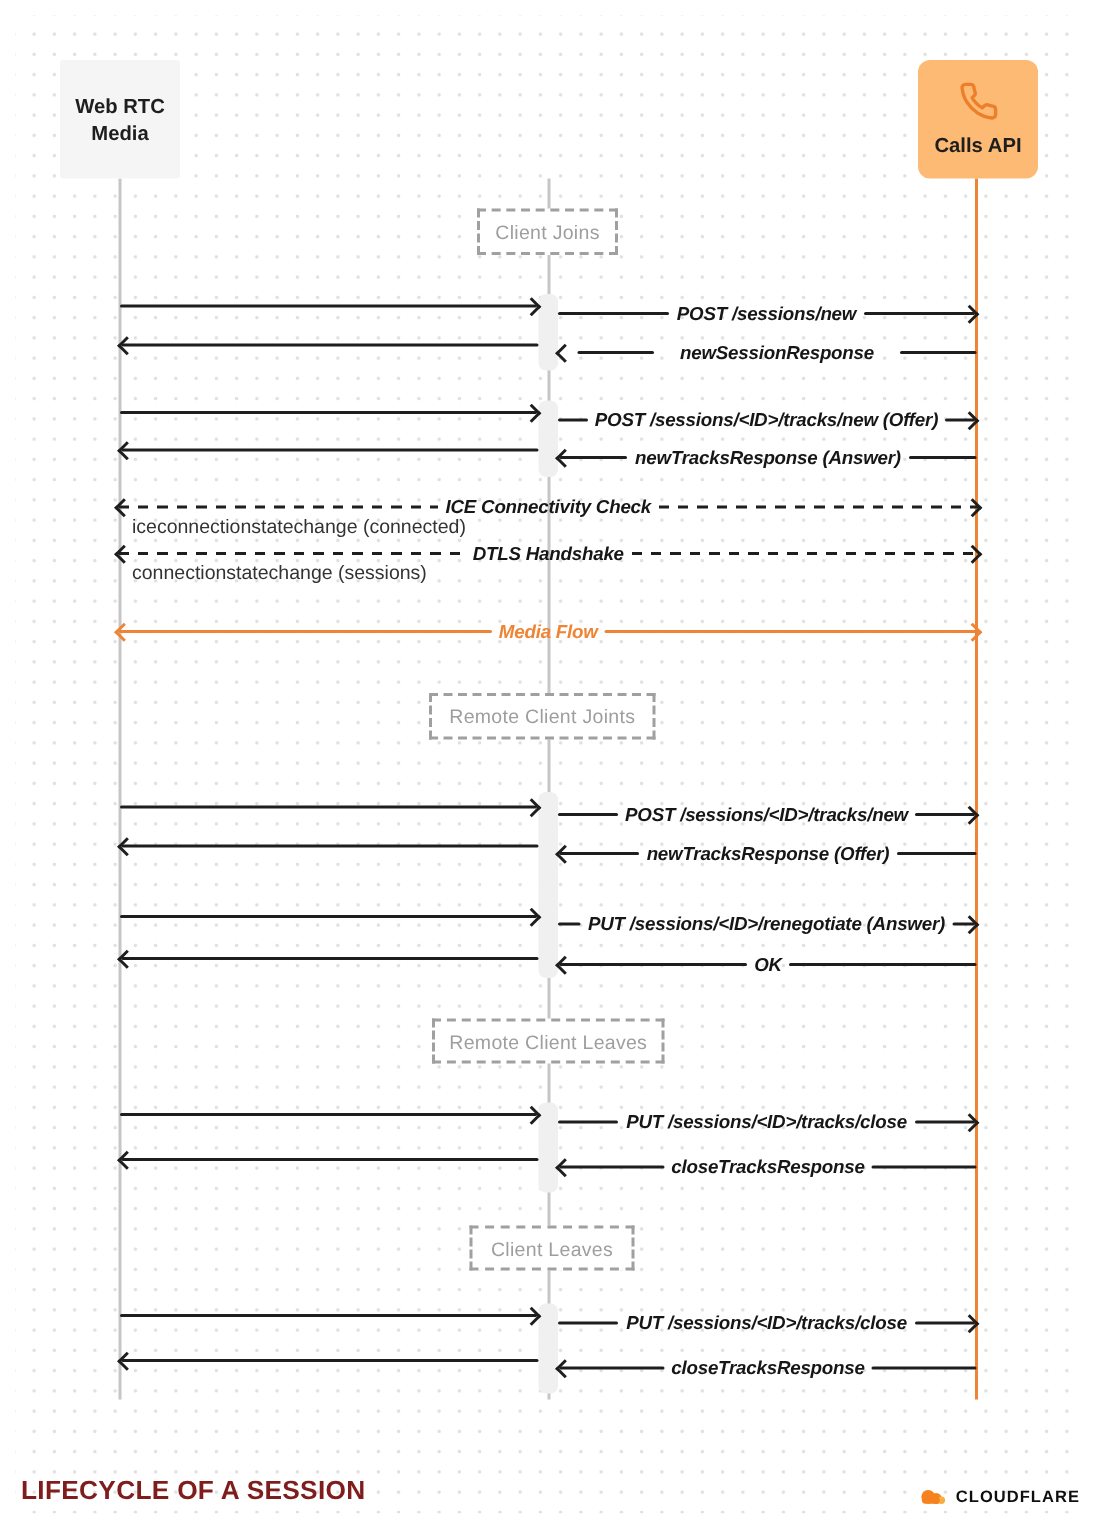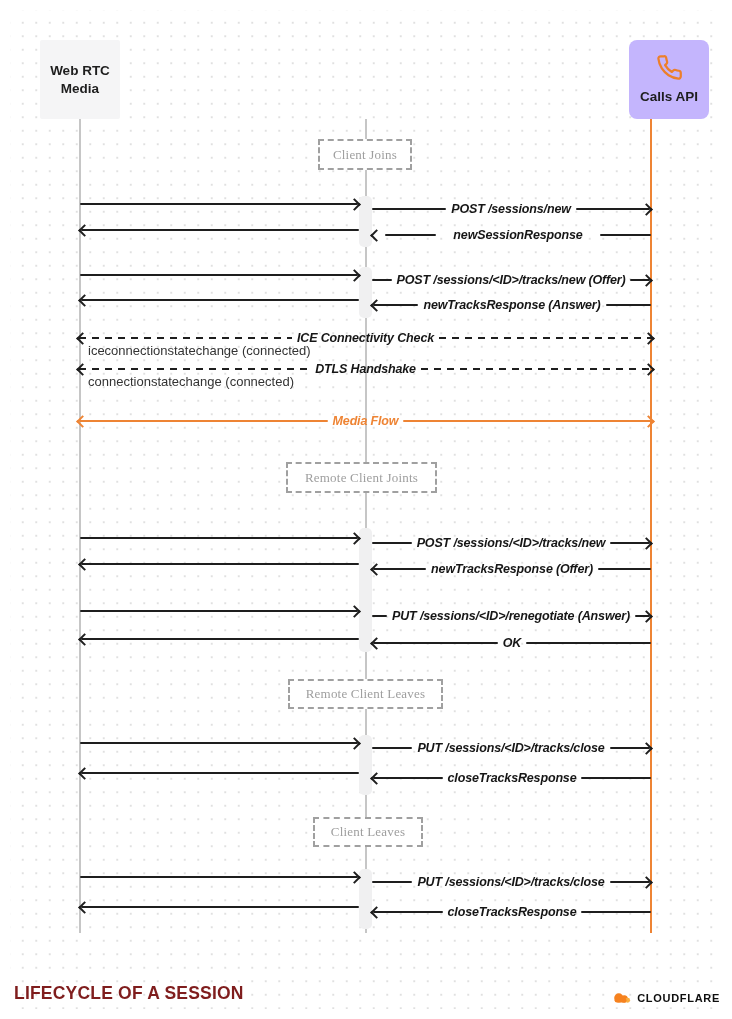--- a/index.html
+++ b/index.html
@@ -12,42 +12,42 @@
   .lifeline{position:absolute;top:119px;width:2px;height:814px;background:#C6C6C6;}
   #ll-agent{left:79px;} #ll-backend{left:365px;}
   #ll-api{left:650px;background:#EE8434;}
   
   .bar{position:absolute;left:359px;width:13px;background:#F0F0F1;border-radius:5px;}
   
   .actor{position:absolute;top:40px;width:80px;height:79px;background:#F5F5F6;border-radius:2px;
          display:flex;flex-direction:column;align-items:center;justify-content:center;
          text-align:center;font-weight:700;font-size:13.5px;line-height:1.32;color:#1E1E1E;}
   #actor-agent{left:40px;} #actor-backend{left:328px;}
-  #actor-api{left:612px;background:#c4b5fd;border-radius:8px;gap:7px;margin-left:17px;}
+  #actor-api{left:612px;background:#fdba74;border-radius:8px;gap:7px;}
   #actor-api svg{display:block;}
   
   .seg{position:absolute;height:14px;display:flex;align-items:center;}
   .left-seg{left:80px;width:279px;}
   .right-seg{left:372px;width:279px;}
   .full-seg{left:78px;width:575px;}
   .ln{flex:1 1 0;min-width:3px;height:2.5px;background:#1E1E1E;border-radius:2px;}
   .ln.dash{background:repeating-linear-gradient(90deg,#1E1E1E 0 7px,transparent 7px 13px);border-radius:0;}
   .ln.or{background:#EE8434;}
   .chev{flex:0 0 auto;width:9px;height:9px;border-top:2.5px solid #1E1E1E;border-right:2.5px solid #1E1E1E;box-sizing:border-box;}
   .chev.r{transform:rotate(45deg);margin-left:-8px;}
   .chev.l{transform:rotate(-135deg);margin-right:-8px;}
   .chev.or{border-color:#EE8434;}
   .mlabel{flex:0 0 auto;font-weight:700;font-size:12.5px;color:#161616;padding:0 5px;
           white-space:nowrap;letter-spacing:-0.15px;font-style:italic;}
   .mlabel.or{color:#EE8434;}
   .sub{position:absolute;left:88px;font-size:13px;color:#333333;white-space:nowrap;}
   
   .section-box{position:absolute;box-sizing:border-box;background:#ffffff;border:2px dashed #A0A0A0;
                display:flex;align-items:center;justify-content:center;color:#9E9E9E;
-               font-size:13px;font-weight:500;letter-spacing:0.2px;white-space:nowrap;font-family:Liberation Serif, serif;}
+               font-size:13px;font-weight:500;letter-spacing:0.2px;white-space:nowrap;}
   
   .footer-title{position:absolute;left:14px;top:983px;font-size:17.5px;font-weight:700;
                 letter-spacing:0.2px;color:#7f1d1d;}
   .logo{position:absolute;top:991px;right:12px;display:flex;align-items:center;gap:4px;}
   .logo svg{width:23px;height:13px;display:block;}
   .wordmark{font-size:11px;font-weight:800;letter-spacing:0.7px;color:#0E0E0E;}
 </style>
 </head>
 <body>
 
@@ -204,21 +204,21 @@
         <div class="chev r"></div>
       </div>
       <div class="sub" style="top: 343px;">iceconnectionstatechange (connected)</div>
       <div class="seg full-seg" style="top: 362px;">
         <div class="chev l"></div>
         <div class="ln dash"></div>
         <span class="mlabel">DTLS Handshake</span>
         <div class="ln dash"></div>
         <div class="chev r"></div>
       </div>
-      <div class="sub" style="top: 374px;">connectionstatechange (connected)</div>
+      <div class="sub" style="top: 374px;">connectionstatechange (sessions)</div>
       <div class="seg full-seg" style="top: 414px;">
         <div class="chev l or"></div>
         <div class="ln or"></div>
         <span class="mlabel or">Media Flow</span>
         <div class="ln or"></div>
         <div class="chev r or"></div>
       </div>
     </div>
 
   <div class="actor" id="actor-agent">

